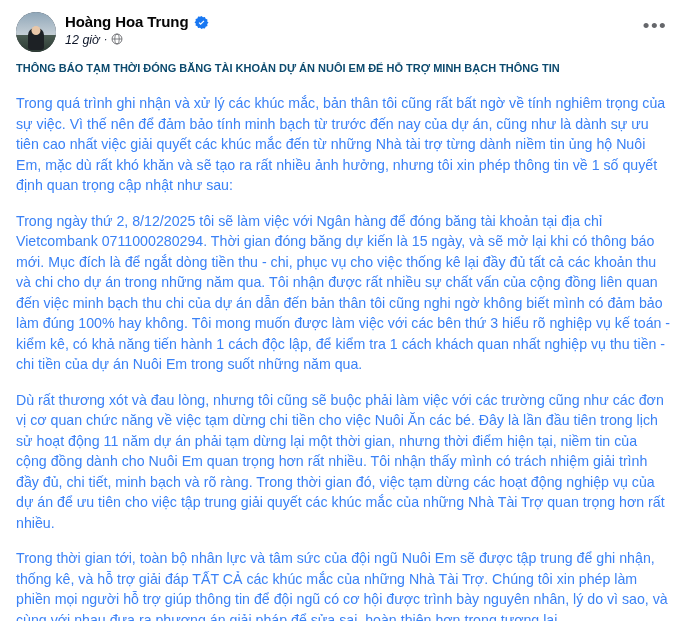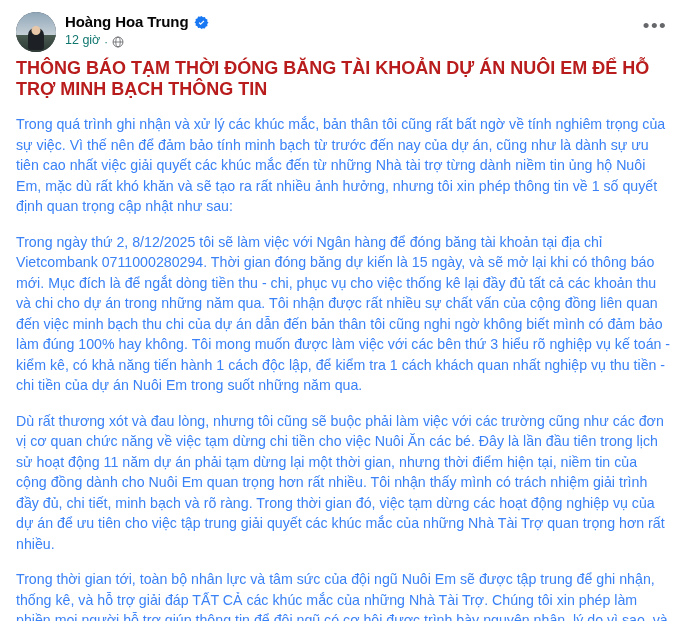--- a/index.html
+++ b/index.html
@@ -81,25 +81,26 @@
   }
   .verified-badge {
     margin-left: 5px;
     width: 15px;
     height: 15px;
     flex: 0 0 15px;
     display: inline-block;
   }
   .meta-row {
     display: flex;
-    align-items: flex-end;
+    align-items: flex-start;
     margin-top: 2px;
-    color: #0f766e;
+    color: #0f172a;
     font-size: 12.5px;
     line-height: 15px;
+    font-style: italic;
   }
   .meta-sep {
     margin: 0 4px;
     font-size: 11px;
     line-height: 12px;
   }
   .globe-icon {
     width: 12px;
     height: 12px;
     display: inline-block;
@@ -113,24 +114,24 @@
     align-items: center;
     justify-content: center;
     color: #65676b;
     font-size: 19px;
     letter-spacing: 1.5px;
     line-height: 10px;
     cursor: pointer;
     margin-top: -2px;
   }
   .post-title {
-    font-size: 18px;
+    font-size: 11px;
     font-weight: bold;
     line-height: 21px;
-    color: #b91c1c;
+    color: #0c4a6e;
     margin: 6px 0 14px 0;
   }
   .post-body p {
     font-size: 14.2px;
     line-height: 20.5px;
     color: #3b82f6;
     margin: 0 0 15px 0;
     text-align: left;
   }
   .post-body p:last-of-type { margin-bottom: 4px; }

